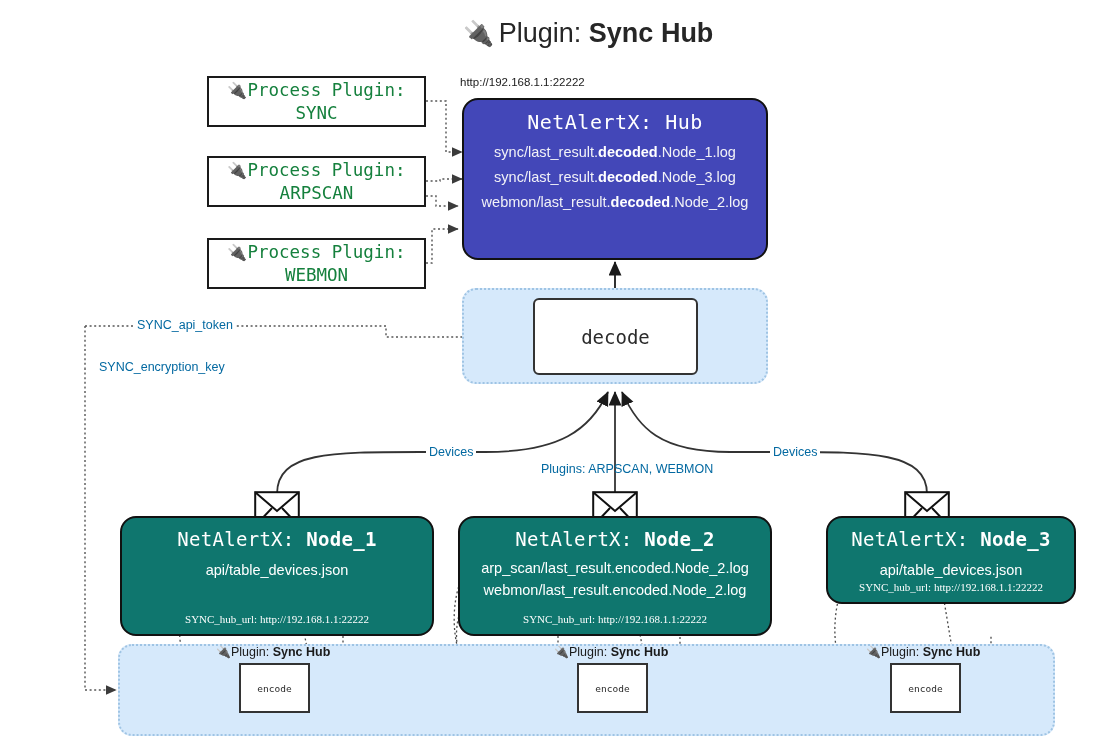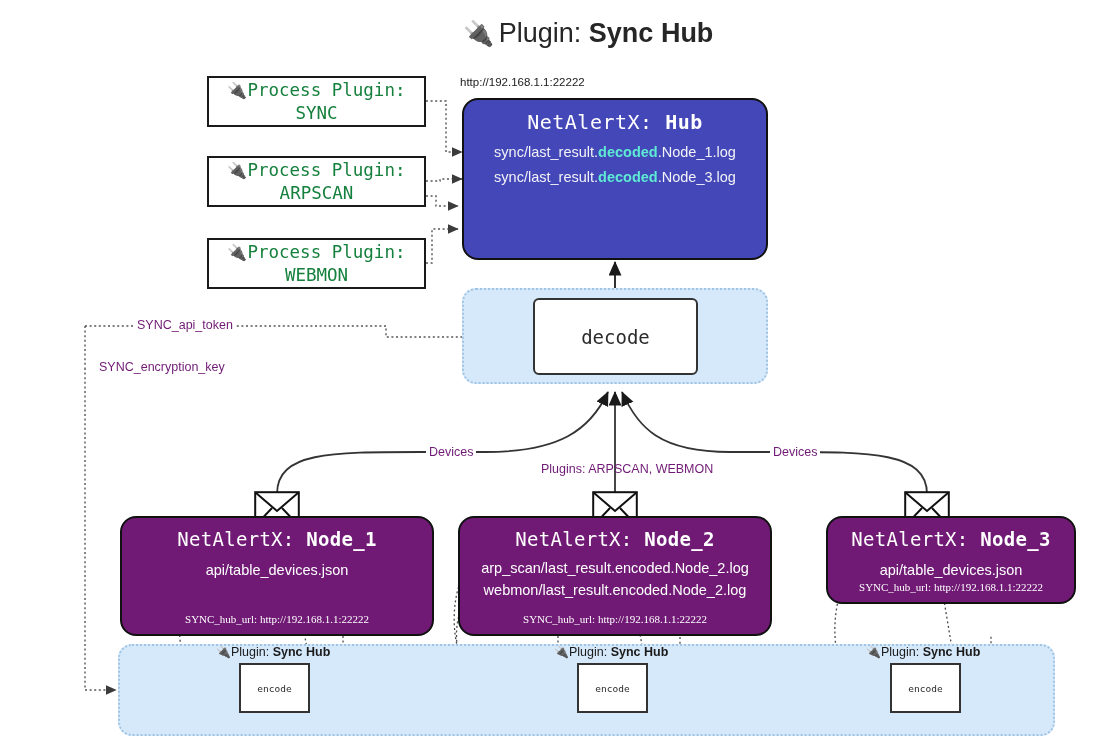--- a/index.html
+++ b/index.html
@@ -54,26 +54,26 @@
     border: 2.5px solid #111111;
     border-radius: 16px;
     color: #ffffff;
     padding: 10px 0 8px 0;
   }
   .hub-title {
     font-family: "DejaVu Sans Mono", monospace;
     font-size: 20px; text-align: center; letter-spacing: .5px;
     margin-bottom: 6px;
   }
-  .hub-title b { font-weight: bold; }
+  .hub-title b { font-weight: normal; }
   .hub-line {
     font-size: 14.5px; text-align: center; white-space: nowrap;
     line-height: 1.72; color: #f2f2f7;
   }
-  .hub-line b { font-weight: bold; color: #5eead4; }
+  .hub-line b { font-weight: bold; color: #ffffff; }
 
   
   .lb-group {
     position: absolute;
     box-sizing: border-box;
     background: #d6e9fb;
     border: 2px dotted #9fc4e4;
     border-radius: 14px;
   }
   .white-box {
@@ -84,30 +84,30 @@
     display: flex; align-items: center; justify-content: center;
     font-family: "DejaVu Sans Mono", monospace;
     color: #2b2b2b;
   }
   .white-box.decode { font-size: 19px; border-radius: 6px; }
   .white-box.encode { font-size: 9.5px; }
 
   
   .edge-label {
     position: absolute;
-    font-size: 12.5px; color: #701a75; white-space: nowrap;
+    font-size: 12.5px; color: #0369a1; white-space: nowrap;
     background: #ffffff; padding: 0 3px;
   }
   .edge-label.nobg { background: transparent; }
 
   
   .node-box {
     position: absolute;
     box-sizing: border-box;
-    background: #701a75;
+    background: #0f766e;
     border: 2.5px solid #111111;
     border-radius: 16px;
     color: #ffffff;
   }
   .node-title {
     font-family: "DejaVu Sans Mono", monospace;
     font-size: 19px; text-align: center; margin-top: 10px; letter-spacing: .3px;
     white-space: nowrap;
   }
   .node-title b { font-weight: bold; }
@@ -219,20 +219,23 @@
   <div class="hub-box" style="left:432px; top:98px; width:306px; height:162px;">
     <div class="hub-title">
       <span>NetAlertX:</span>
       <b>Hub</b>
     </div>
     <div class="hub-line">
       <span>sync/last_result.</span><b>decoded</b><span>.Node_1.log</span>
     </div>
     <div class="hub-line">
       <span>sync/last_result.</span><b>decoded</b><span>.Node_3.log</span>
+    </div>
+    <div class="hub-line">
+      <span>webmon/last_result.</span><b>decoded</b><span>.Node_2.log</span>
     </div>
   </div>
 
   <div class="lb-group" style="left:432px; top:288px; width:306px; height:96px;"></div>
   <div class="white-box decode" style="left:503px; top:298px; width:165px; height:77px;">decode</div>
 
   <div class="edge-label" style="left:104px; top:318px;">SYNC_api_token</div>
   <div class="edge-label" style="left:66px; top:360px;">SYNC_encryption_key</div>
 
   <div class="edge-label" style="left:396px; top:445px;">Devices</div>

